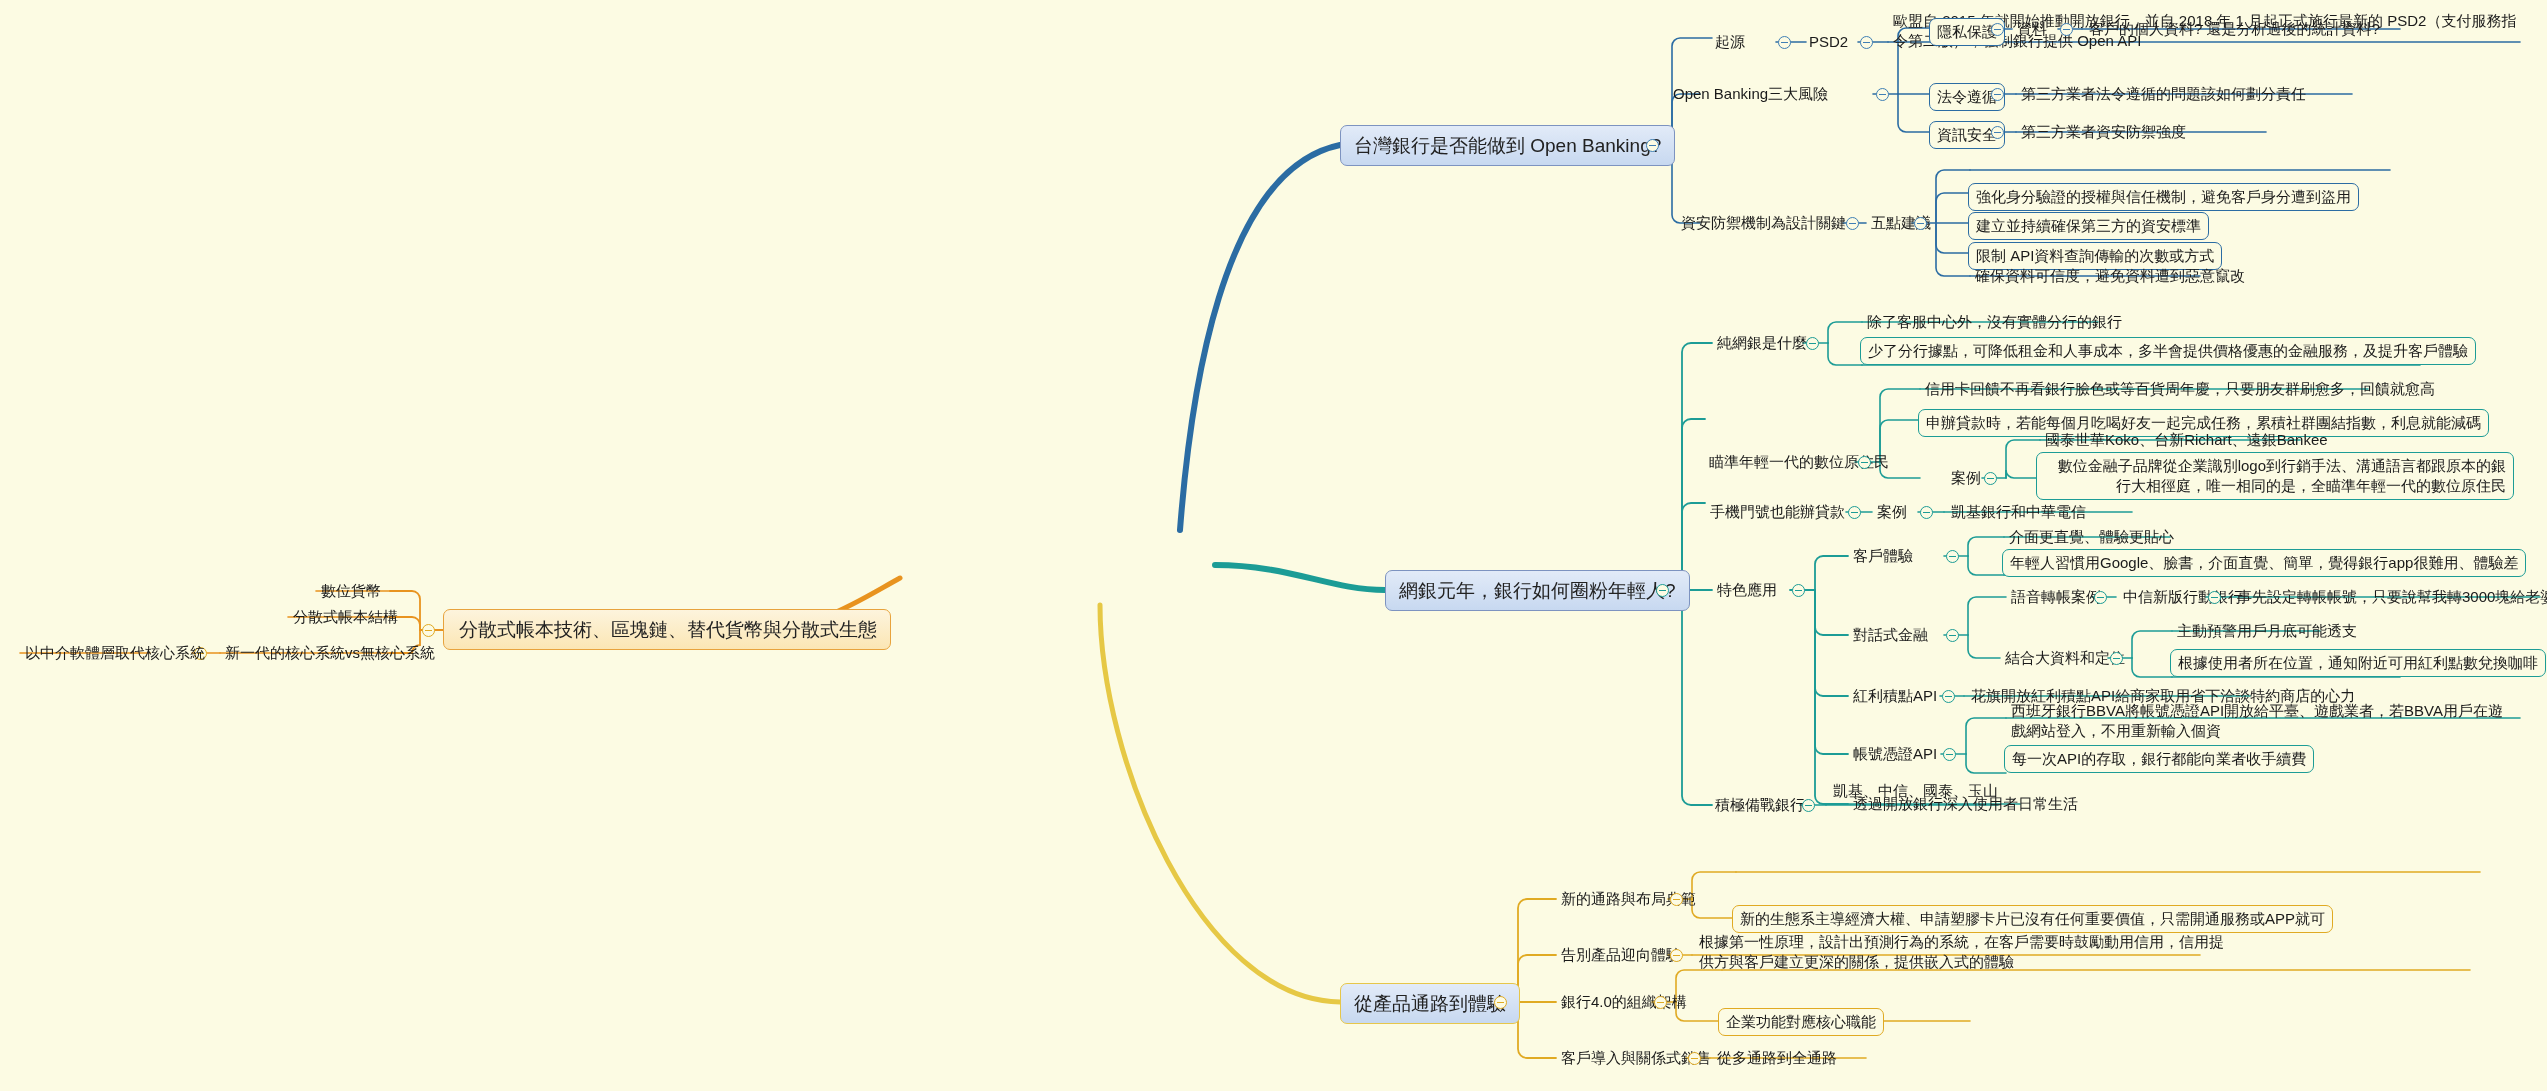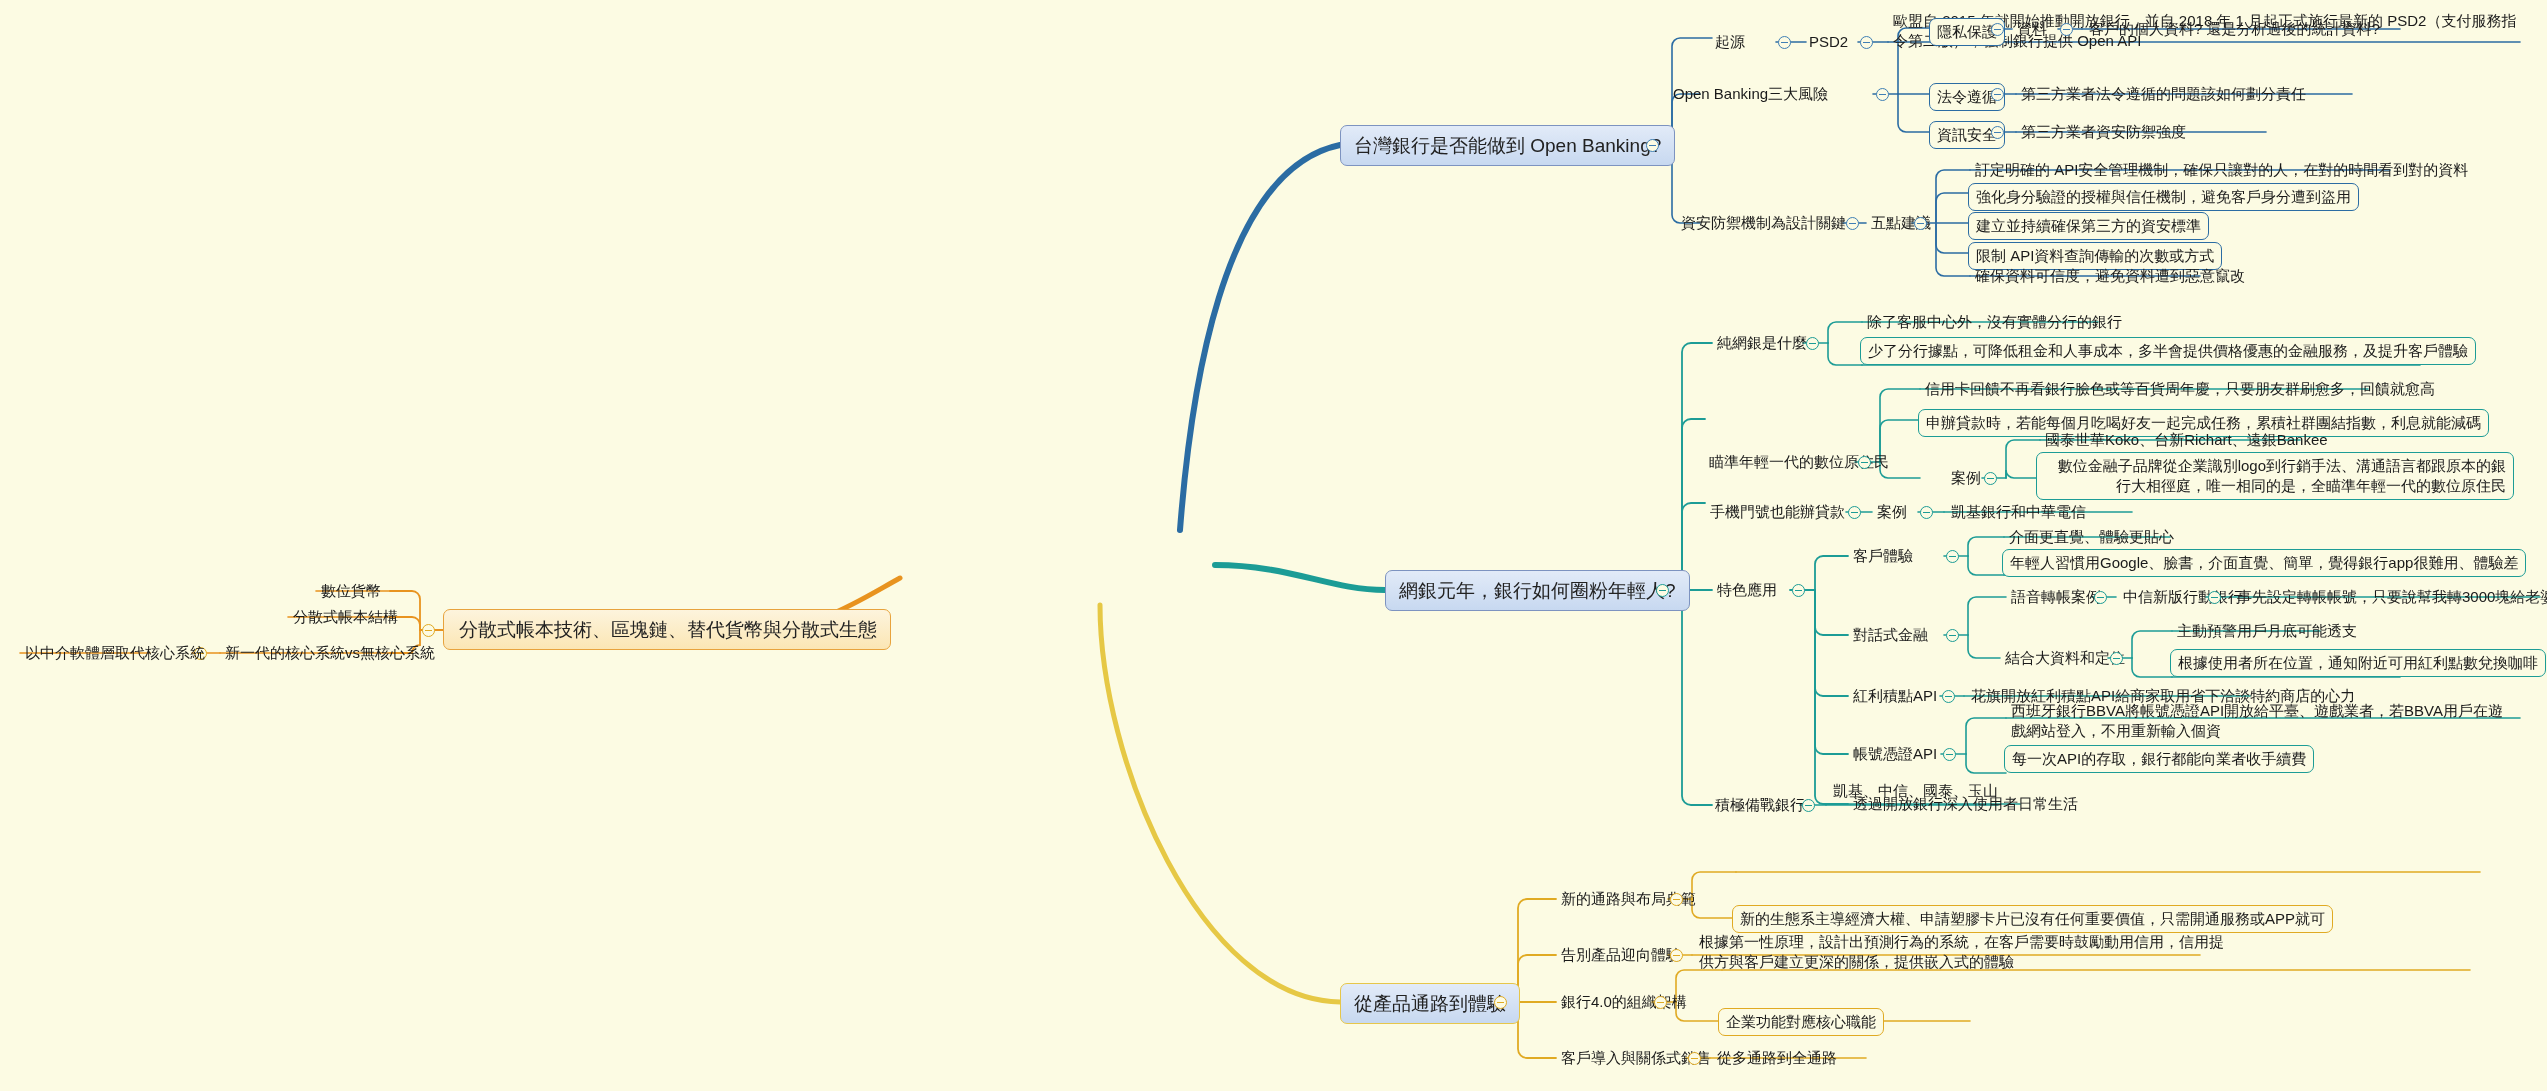--- a/index.html
+++ b/index.html
@@ -273,23 +273,20 @@
 
   <div class="node t plain" style="left:1678px;top:212px;">
     <span>資安防禦機制為設計關鍵</span>
   </div>
   <div class="tog blue" style="left:1846px;top:217px;"></div>
   <div class="node t plain" style="left:1868px;top:212px;">
     <span>五點建議</span>
   </div>
   <div class="tog blue" style="left:1914px;top:217px;"></div>
 
-  <div class="node t plain" style="left:1972px;top:159px;">
-    <span>訂定明確的 API安全管理機制，確保只讓對的人，在對的時間看到對的資料</span>
-  </div>
   <div class="node t boxed blue" style="left:1968px;top:183px;">
     <span>強化身分驗證的授權與信任機制，避免客戶身分遭到盜用</span>
   </div>
   <div class="node t boxed blue" style="left:1968px;top:212px;">
     <span>建立並持續確保第三方的資安標準</span>
   </div>
   <div class="node t boxed blue" style="left:1968px;top:242px;">
     <span>限制 API資料查詢傳輸的次數或方式</span>
   </div>
   <div class="node t plain" style="left:1972px;top:265px;">

